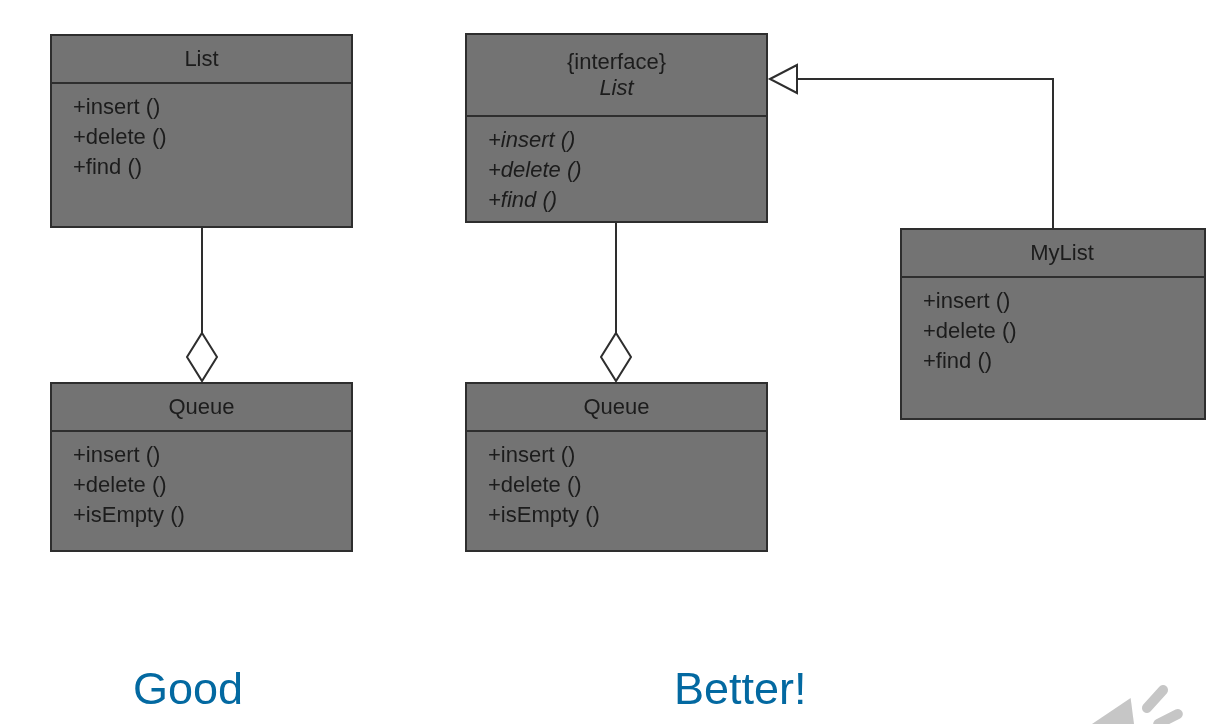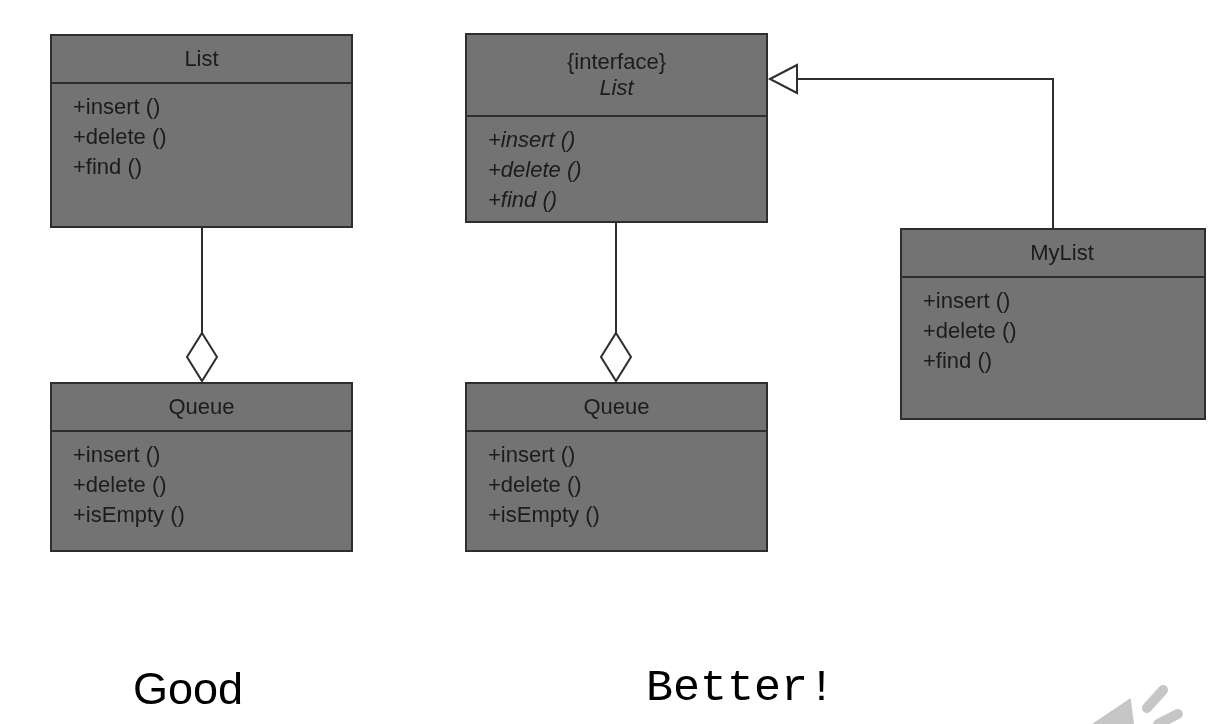--- a/index.html
+++ b/index.html
@@ -20,21 +20,21 @@
   }
   .uml-title{
     border-bottom:2px solid var(--stroke,#2e2e2e);
     display:flex;flex-direction:column;align-items:center;justify-content:center;
     font-size:22px;line-height:26px;text-align:center;
   }
   .uml-methods{padding:8px 9px 0 21px;font-size:22px;line-height:30px;}
   .italic{font-style:italic;}
 
   .caption{
-    position:absolute;font-size:45px;line-height:52px;color:#000000;
+    position:absolute;font-size:45px;line-height:52px;color:#0369a1;
     letter-spacing:0px;white-space:nowrap;
   }
 
   .logo-triangle{
     position:absolute;left:1092px;top:698px;width:42px;height:26px;
     background:var(--logo_gray,#c6c6c6);
     clip-path:polygon(0% 100%, 92% 0%, 100% 100%);
   }
   .logo-stripe-1{
     position:absolute;left:1138px;top:694px;width:34px;height:10px;border-radius:5px;
@@ -104,21 +104,21 @@
   <div class="uml-box" style="left:900px;top:228px;width:306px;height:192px;">
     <div class="uml-title" style="height:46px;padding-left:18px;">MyList</div>
     <div class="uml-methods">
       <div>+insert ()</div>
       <div>+delete ()</div>
       <div>+find ()</div>
     </div>
   </div>
 
   <div class="caption" style="left:133px;top:663px;">Good</div>
-  <div class="caption" style="left:646px;top:663px;font-family:Liberation Mono, monospace;">Better!</div>
+  <div class="caption" style="left:674px;top:663px;">Better!</div>
 
   <div>
     <div class="logo-triangle"></div>
     <div class="logo-stripe-1"></div>
     <div class="logo-stripe-2"></div>
   </div>
 
 </div>
 
 </body></html>

